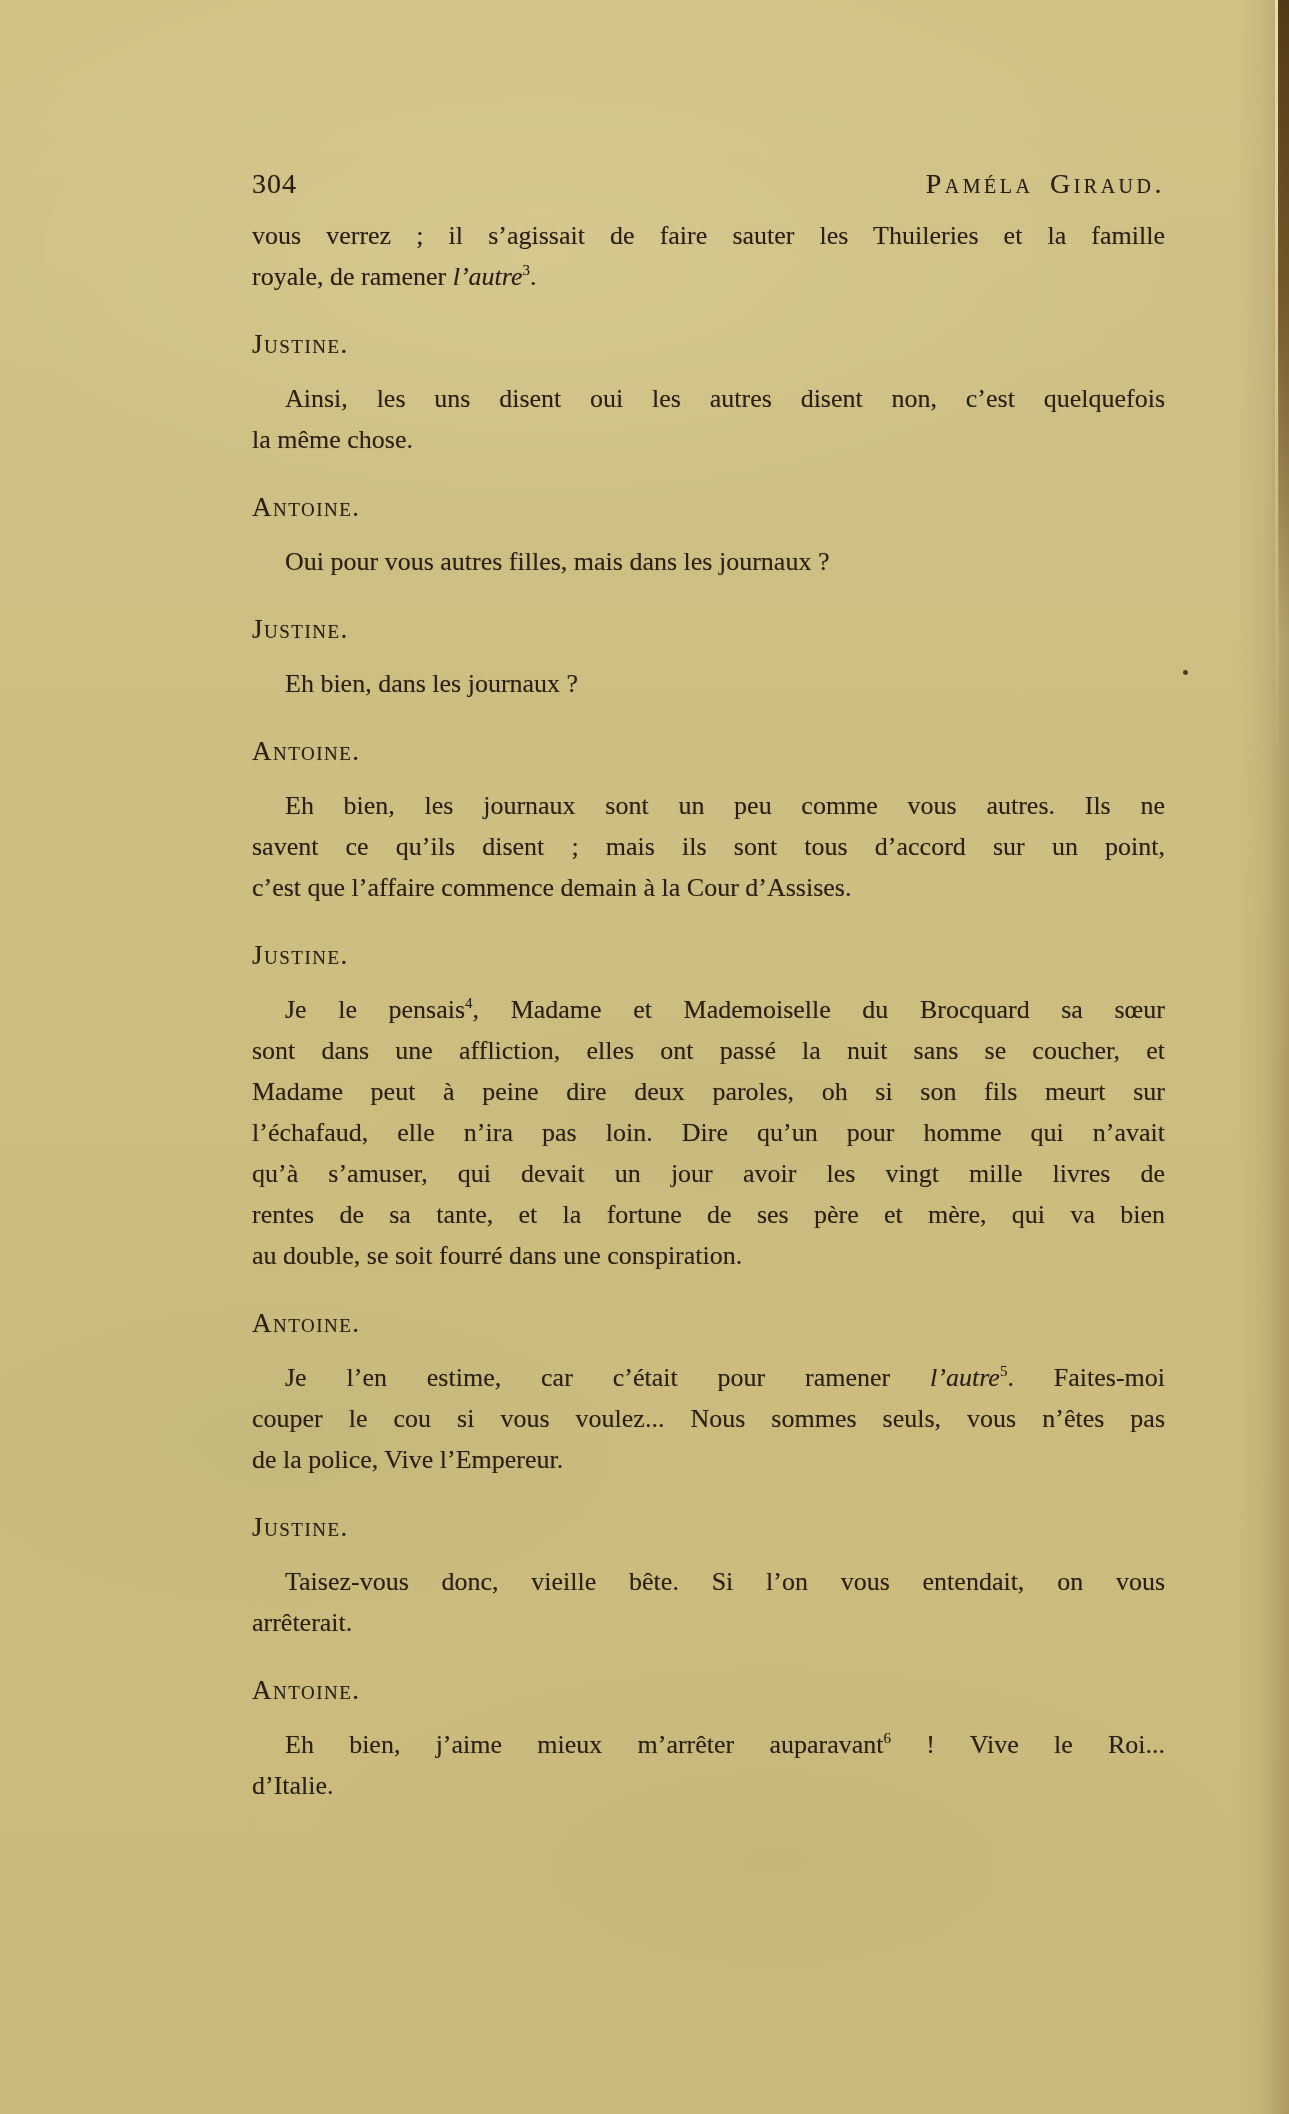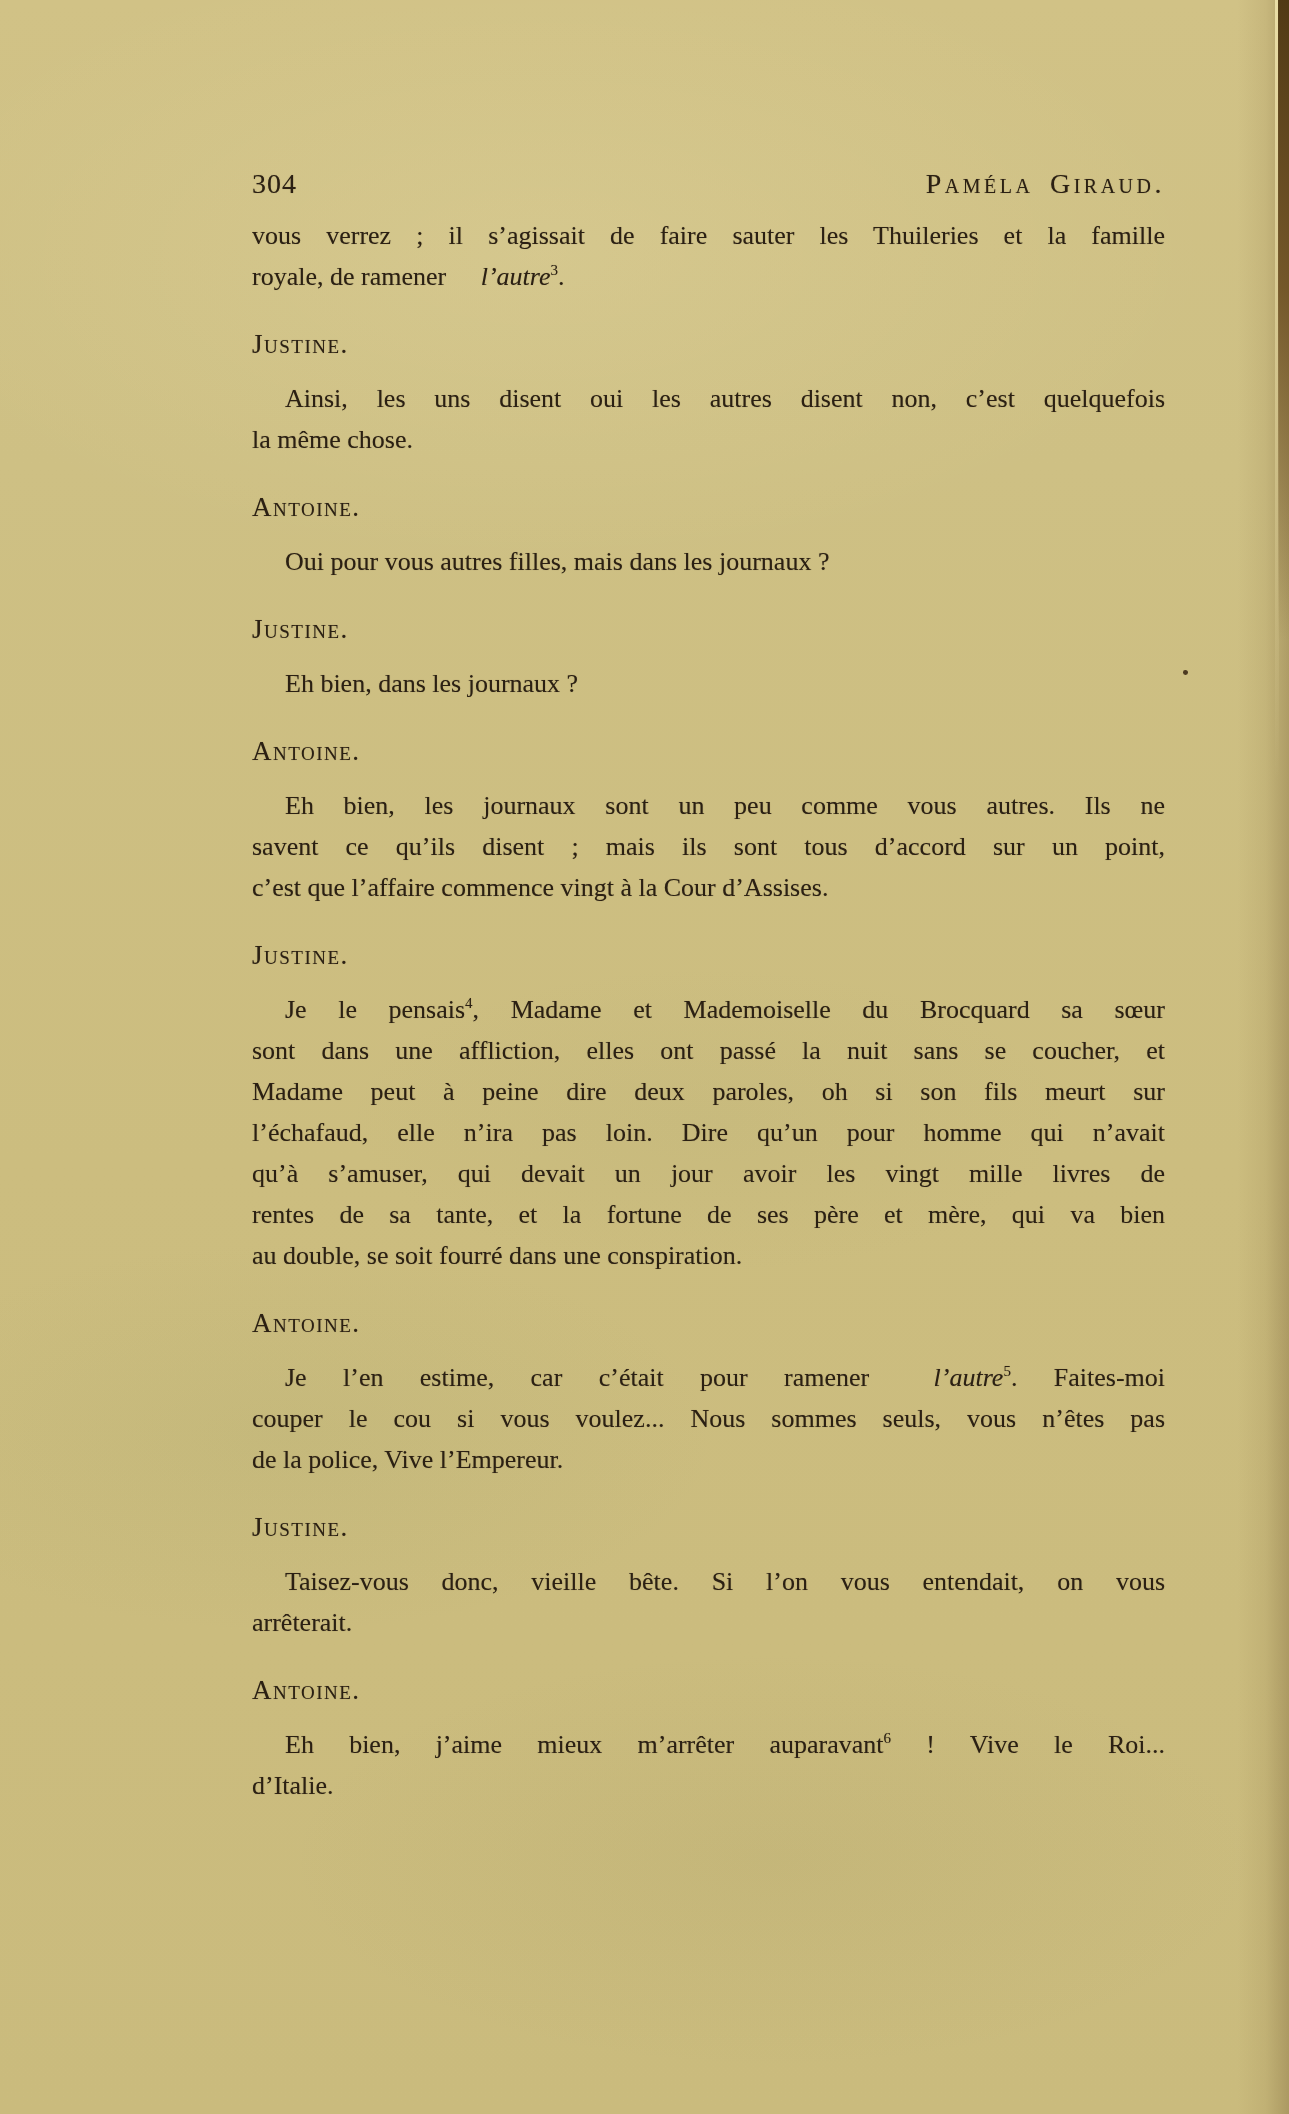--- a/index.html
+++ b/index.html
@@ -63,21 +63,21 @@
   .para .line:first-child { text-indent:33px; }
   .para.noindent .line:first-child { text-indent:0; }
 
   .speaker {
     text-align:left; margin:27px 0 13px 0; line-height:41px; height:41px;
     font-variant:small-caps; font-size:27px; letter-spacing:1.5px;
     text-shadow:0 0 1px rgba(43,32,19,0.30);
   }
 
   sup { font-size:15px; line-height:0; vertical-align:super; }
-  i { font-style:italic;margin-left:28px; }
+  i { font-style:italic; }
 </style>
 </head>
 <body>
 
 <div class="page">
   <div class="edge-shade"></div>
   <div class="edge-light"></div>
   <div class="edge-dark"></div>
   <div class="speck"></div>
 
@@ -101,21 +101,21 @@
           <div class="line"><span>Oui pour vous autres filles, mais dans les journaux ?</span></div>
         </div>
         <div class="speaker">Justine.</div>
         <div class="para">
           <div class="line"><span>Eh bien, dans les journaux ?</span></div>
         </div>
         <div class="speaker">Antoine.</div>
         <div class="para">
           <div class="line jline"><span>Eh bien, les journaux sont un peu comme vous autres. Ils ne</span></div>
           <div class="line jline"><span>savent ce qu’ils disent ; mais ils sont tous d’accord sur un point,</span></div>
-          <div class="line"><span>c’est que l’affaire commence vingt à la Cour d’Assises.</span></div>
+          <div class="line"><span>c’est que l’affaire commence demain à la Cour d’Assises.</span></div>
         </div>
         <div class="speaker">Justine.</div>
         <div class="para">
           <div class="line jline"><span>Je le pensais</span><sup>4</sup><span>, Madame et Mademoiselle du Brocquard sa sœur</span></div>
           <div class="line jline"><span>sont dans une affliction, elles ont passé la nuit sans se coucher, et</span></div>
           <div class="line jline"><span>Madame peut à peine dire deux paroles, oh si son fils meurt sur</span></div>
           <div class="line jline"><span>l’échafaud, elle n’ira pas loin. Dire qu’un pour homme qui n’avait</span></div>
           <div class="line jline"><span>qu’à s’amuser, qui devait un jour avoir les vingt mille livres de</span></div>
           <div class="line jline"><span>rentes de sa tante, et la fortune de ses père et mère, qui va bien</span></div>
           <div class="line"><span>au double, se soit fourré dans une conspiration.</span></div>

